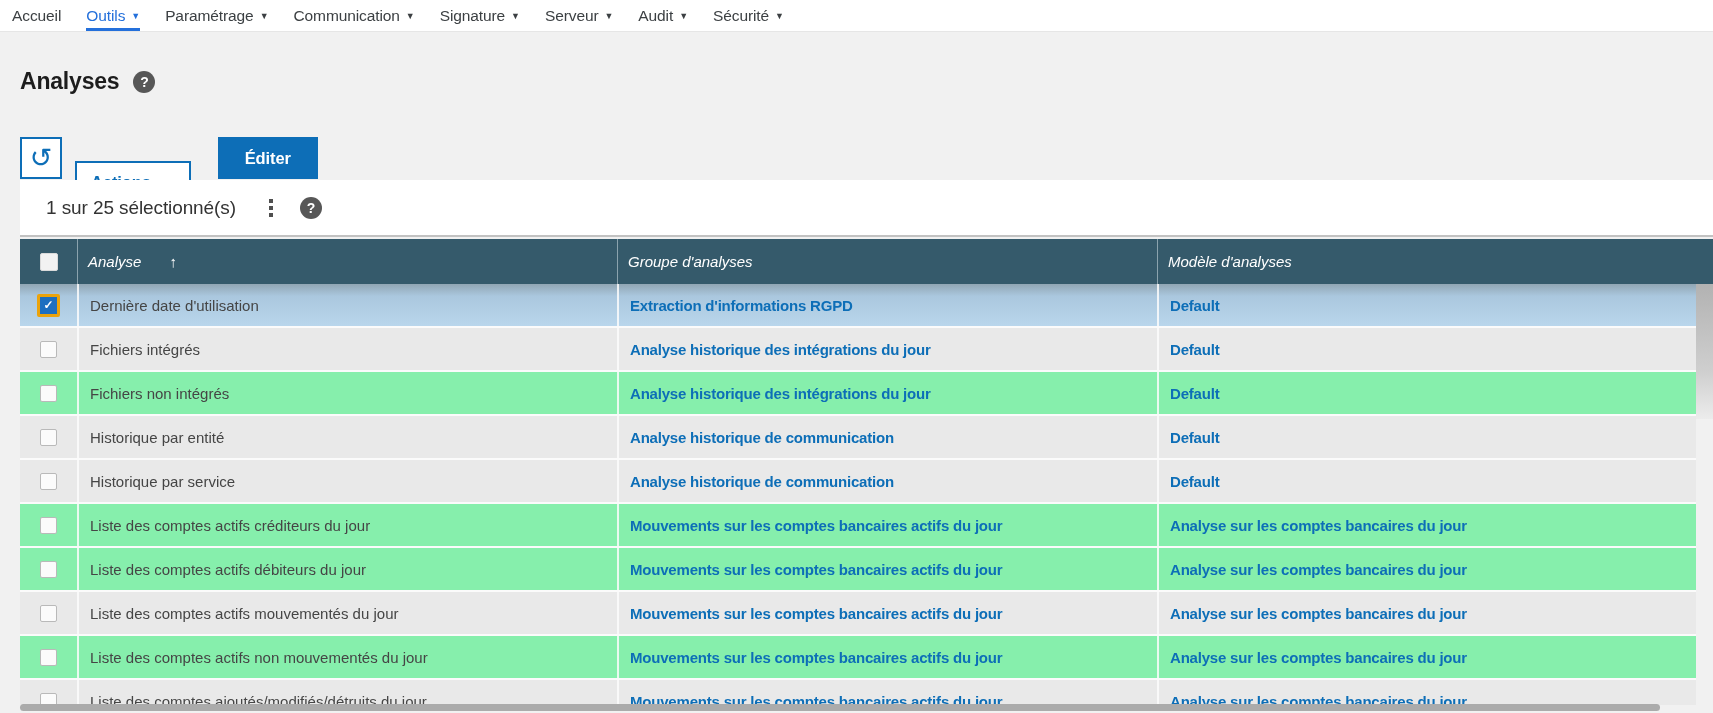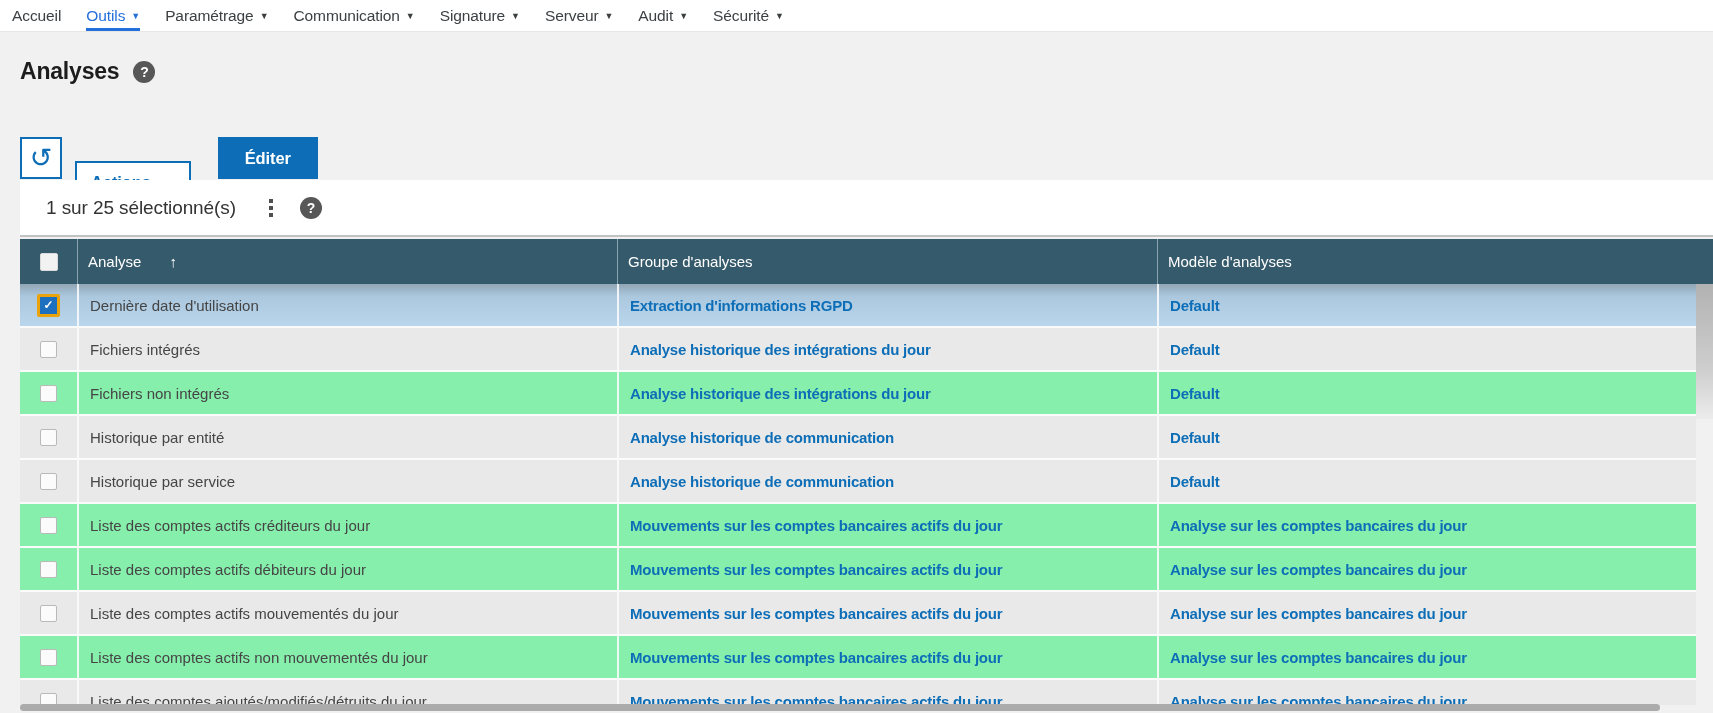--- a/index.html
+++ b/index.html
@@ -24,21 +24,21 @@
     letter-spacing:-0.1px;
   }
   .nav-item .caret { font-size:9px; line-height:1; padding-top:2px; }
   .nav-item.active { color:#2470db; }
   .nav-item.active::after {
     content:""; position:absolute; left:0; right:0; bottom:0;
     height:3px; background:#2470db;
   }
 
   
-  .page-head { position:absolute; top:58px; left:20px; display:flex; align-items:center; gap:14px; }
+  .page-head { position:absolute; top:68px; left:20px; display:flex; align-items:center; gap:14px; }
   .page-title { font-size:23px; font-weight:bold; color:#1d1d1d; letter-spacing:-0.2px; }
   .help-icon {
     width:22px; height:22px; border-radius:50%; background:#575757; color:#fff;
     font-size:14px; font-weight:bold; display:inline-flex; align-items:center; justify-content:center;
     flex:0 0 auto; cursor:pointer;
   }
 
   
   .btn-row { position:absolute; top:113px; left:20px; display:flex; align-items:center; gap:13px; }
   .btn {
@@ -61,21 +61,21 @@
   .selection-text { font-size:19px; color:#333; letter-spacing:-0.1px; }
   .kebab { display:flex; flex-direction:column; gap:3px; margin-left:30px; cursor:pointer; padding:3px; }
   .kebab span { width:4px; height:4px; background:#4f4f4f; }
   .selection-bar .help-icon { margin-left:24px; }
 
   
   .table-header {
     position:absolute; top:239px; left:20px; right:0; height:45px;
     background:#355a6b; color:#fff;
     display:grid; grid-template-columns:57px 540px 540px 1fr;
-    align-items:center; font-size:15px;
+    align-items:center; font-size:15px;font-style:italic;
   }
   .th { height:100%; display:flex; align-items:center; padding-left:10px; border-left:1px solid #8ba3ae; }
   .th:first-child { border-left:none; justify-content:center; padding-left:0; }
   .sort-arrow { margin-left:28px; font-size:15px; }
 
   .table-body {
     position:absolute; top:284px; left:20px; width:1676px; height:421px;
     overflow:hidden; background:#f1f1f1;
   }
   .tr {

